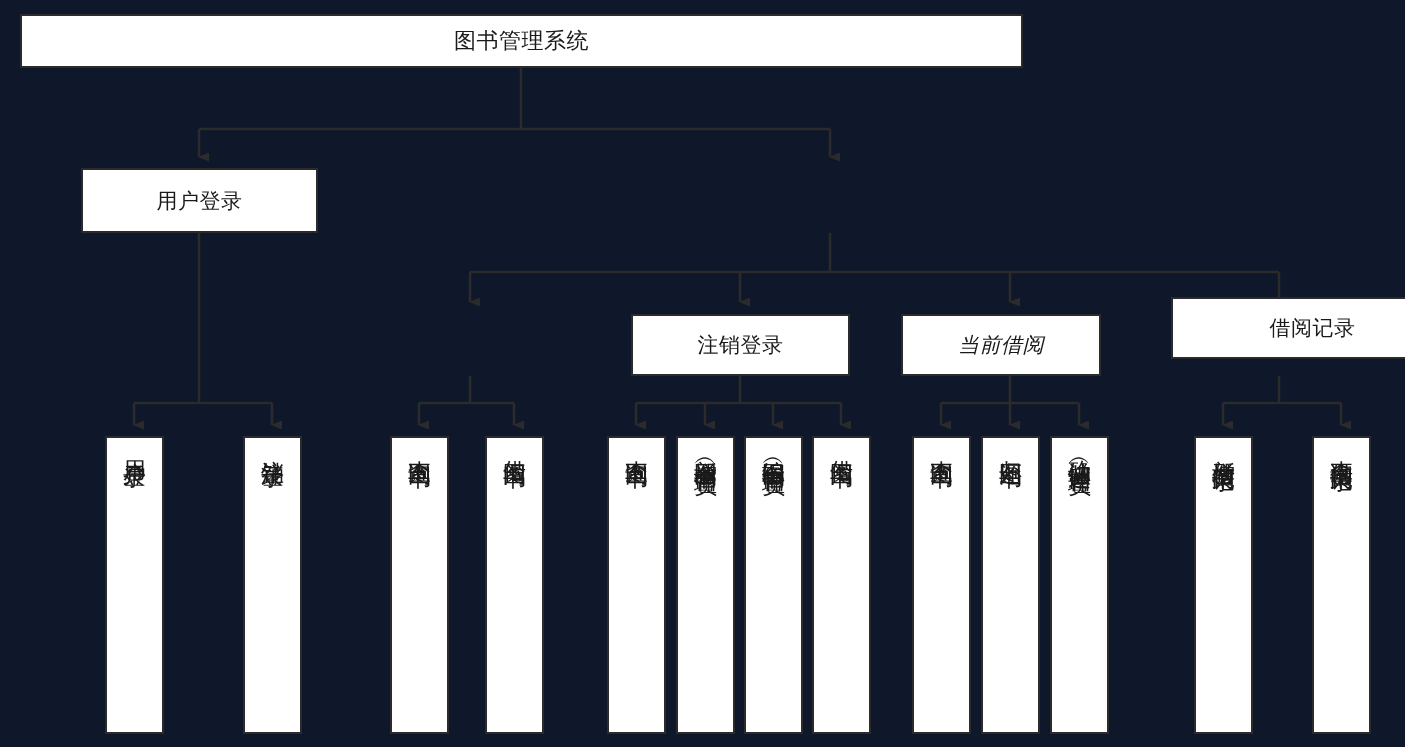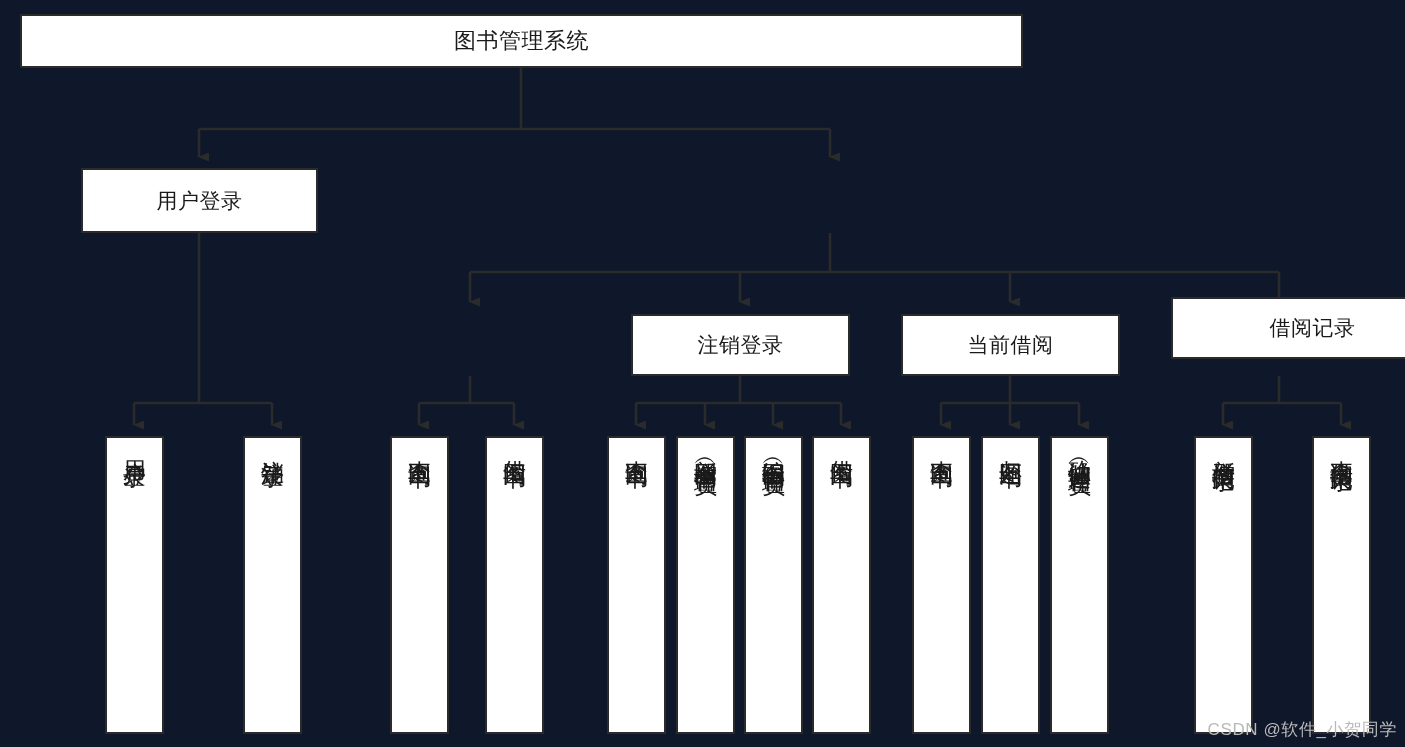--- a/index.html
+++ b/index.html
@@ -134,21 +134,21 @@
     <span class="label">图书管理系统</span>
   </div>
 
   <div class="node h" style="left:81px; top:168px; width:237px; height:65px;">
     <span class="label">用户登录</span>
   </div>
 
   <div class="node h" style="left:631px; top:314px; width:219px; height:62px;">
     <span class="label">注销登录</span>
   </div>
-  <div class="node h" style="left:901px; top:314px; width:219px; height:62px;">
+  <div class="node h" style="left:901px; top:314px; width:200px; height:62px;font-style:italic;">
     <span class="label">当前借阅</span>
   </div>
   <div class="node h" style="left:1171px; top:297px; width:259px; height:62px;padding-left:24px;">
     <span class="label">借阅记录</span>
   </div>
 
   <div class="node v" style="left:105px; top:436px; width:59px; height:298px;">
     <span class="label">用户登录</span>
   </div>
   <div class="node v" style="left:243px; top:436px; width:59px; height:298px;">
@@ -185,15 +185,14 @@
     <span class="label">确认归还（管理员）</span>
   </div>
 
   <div class="node v" style="left:1194px; top:436px; width:59px; height:298px;">
     <span class="label">新增借阅记录</span>
   </div>
   <div class="node v" style="left:1312px; top:436px; width:59px; height:298px;">
     <span class="label">查询借阅记录</span>
   </div>
 
-  <div id="watermark">CSDN @软件_小贺同学</div>
 
 </div>
 
 </body></html>

